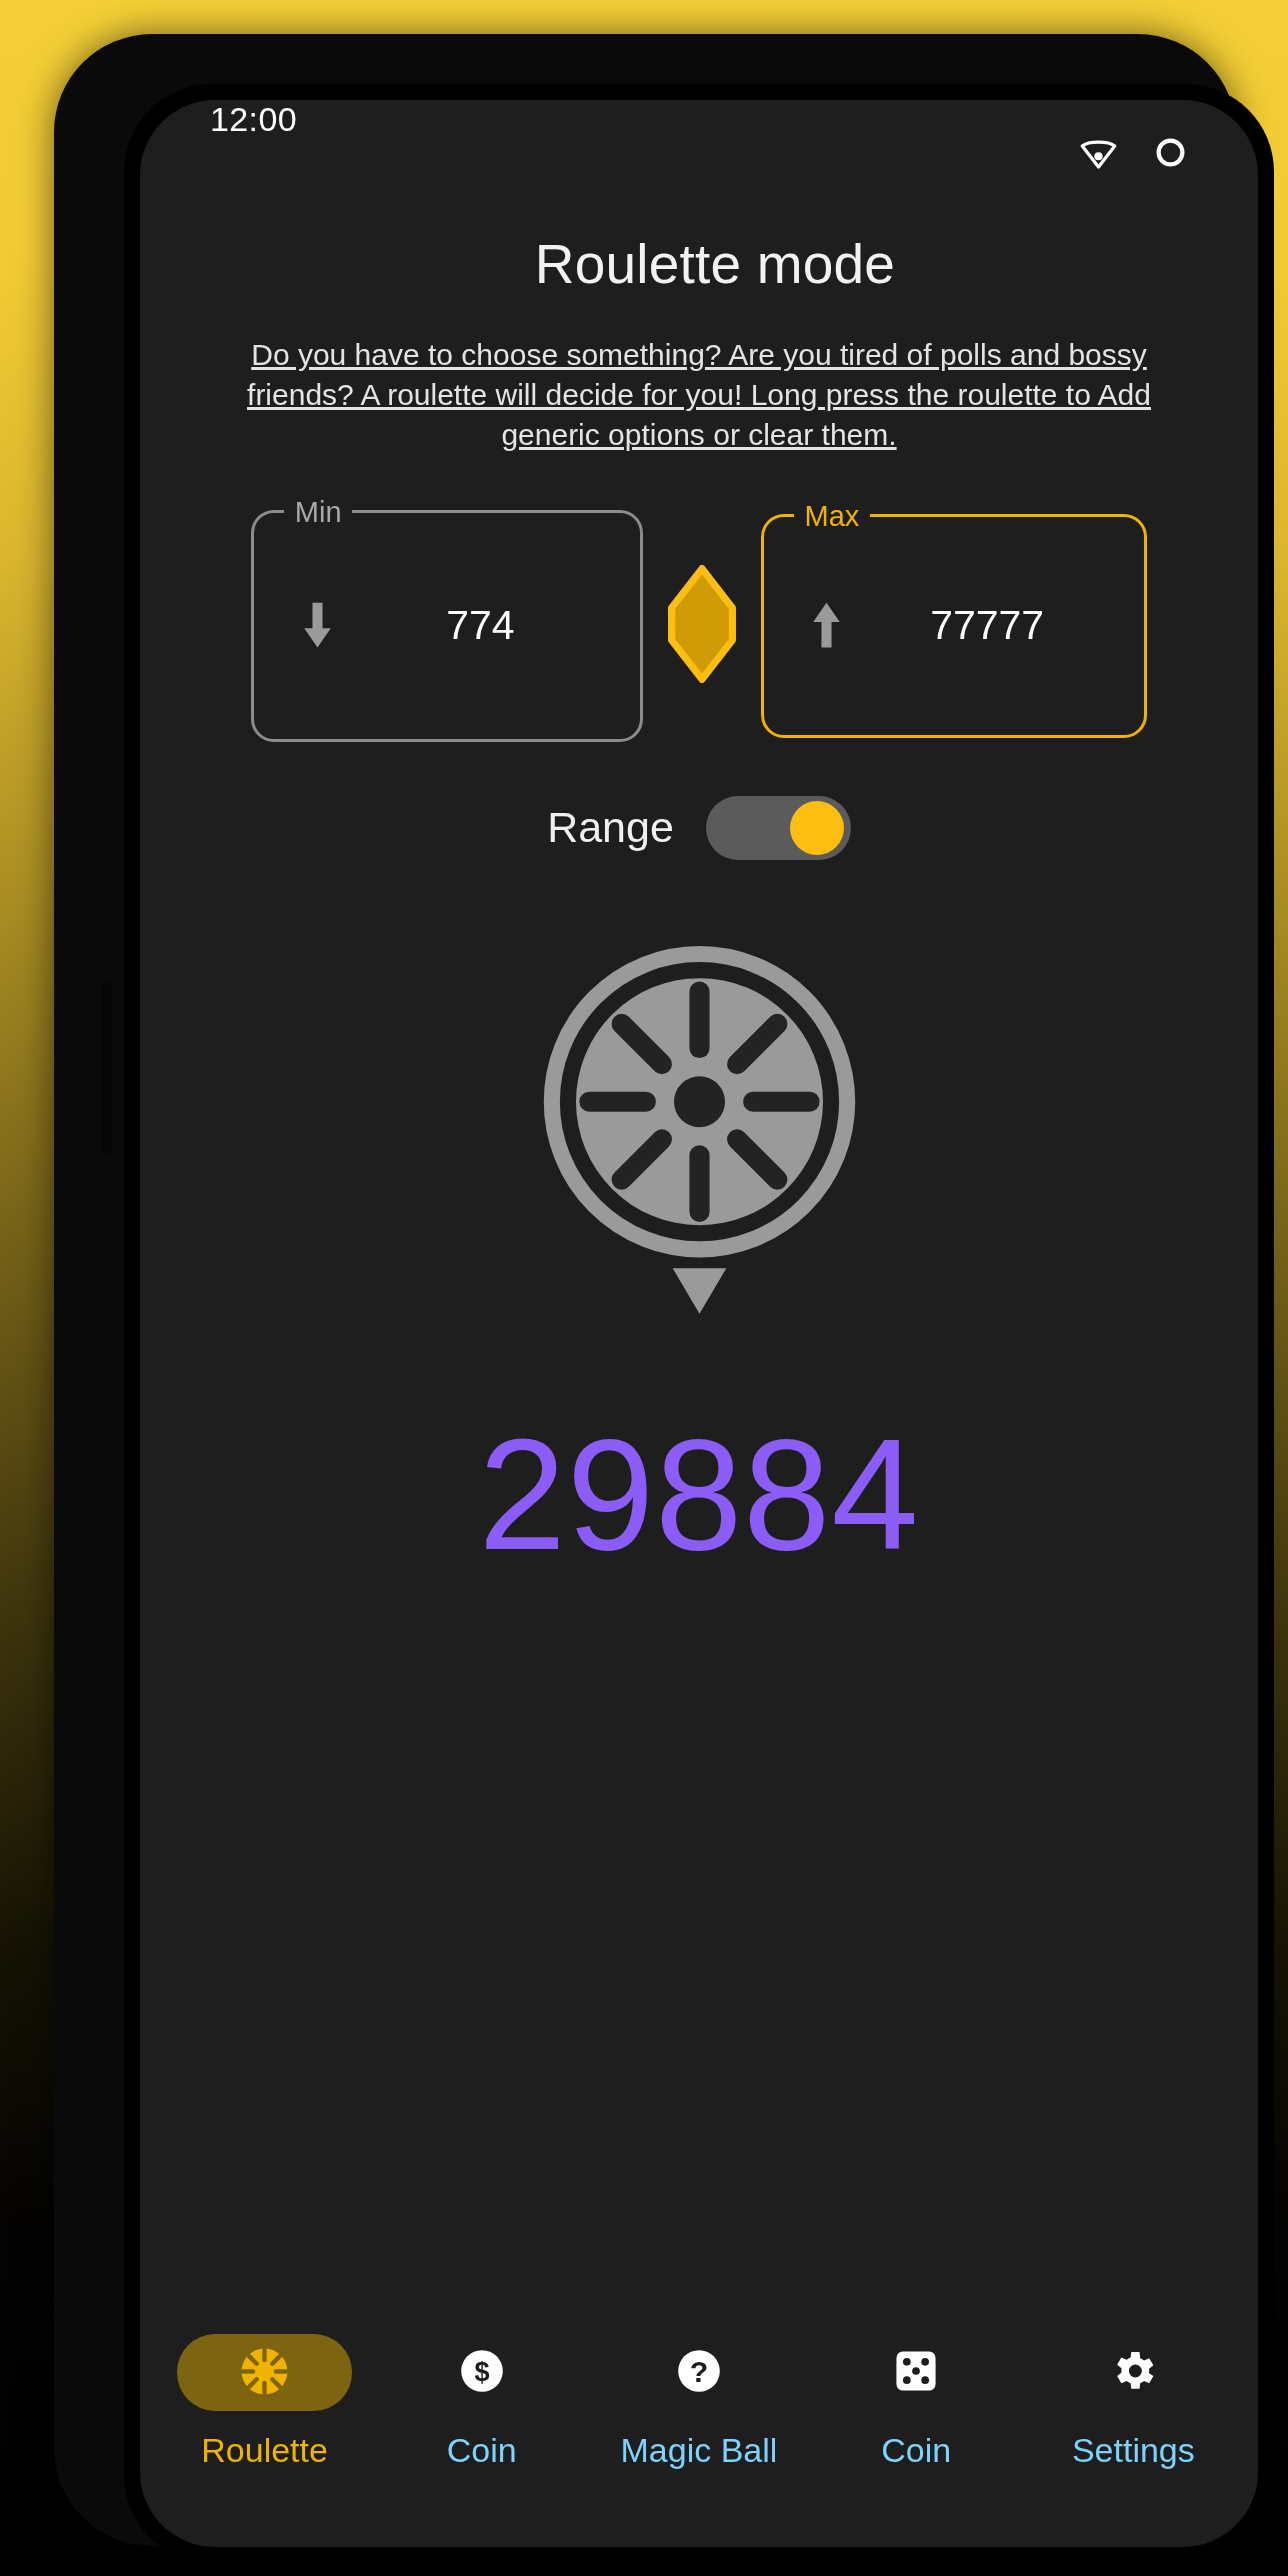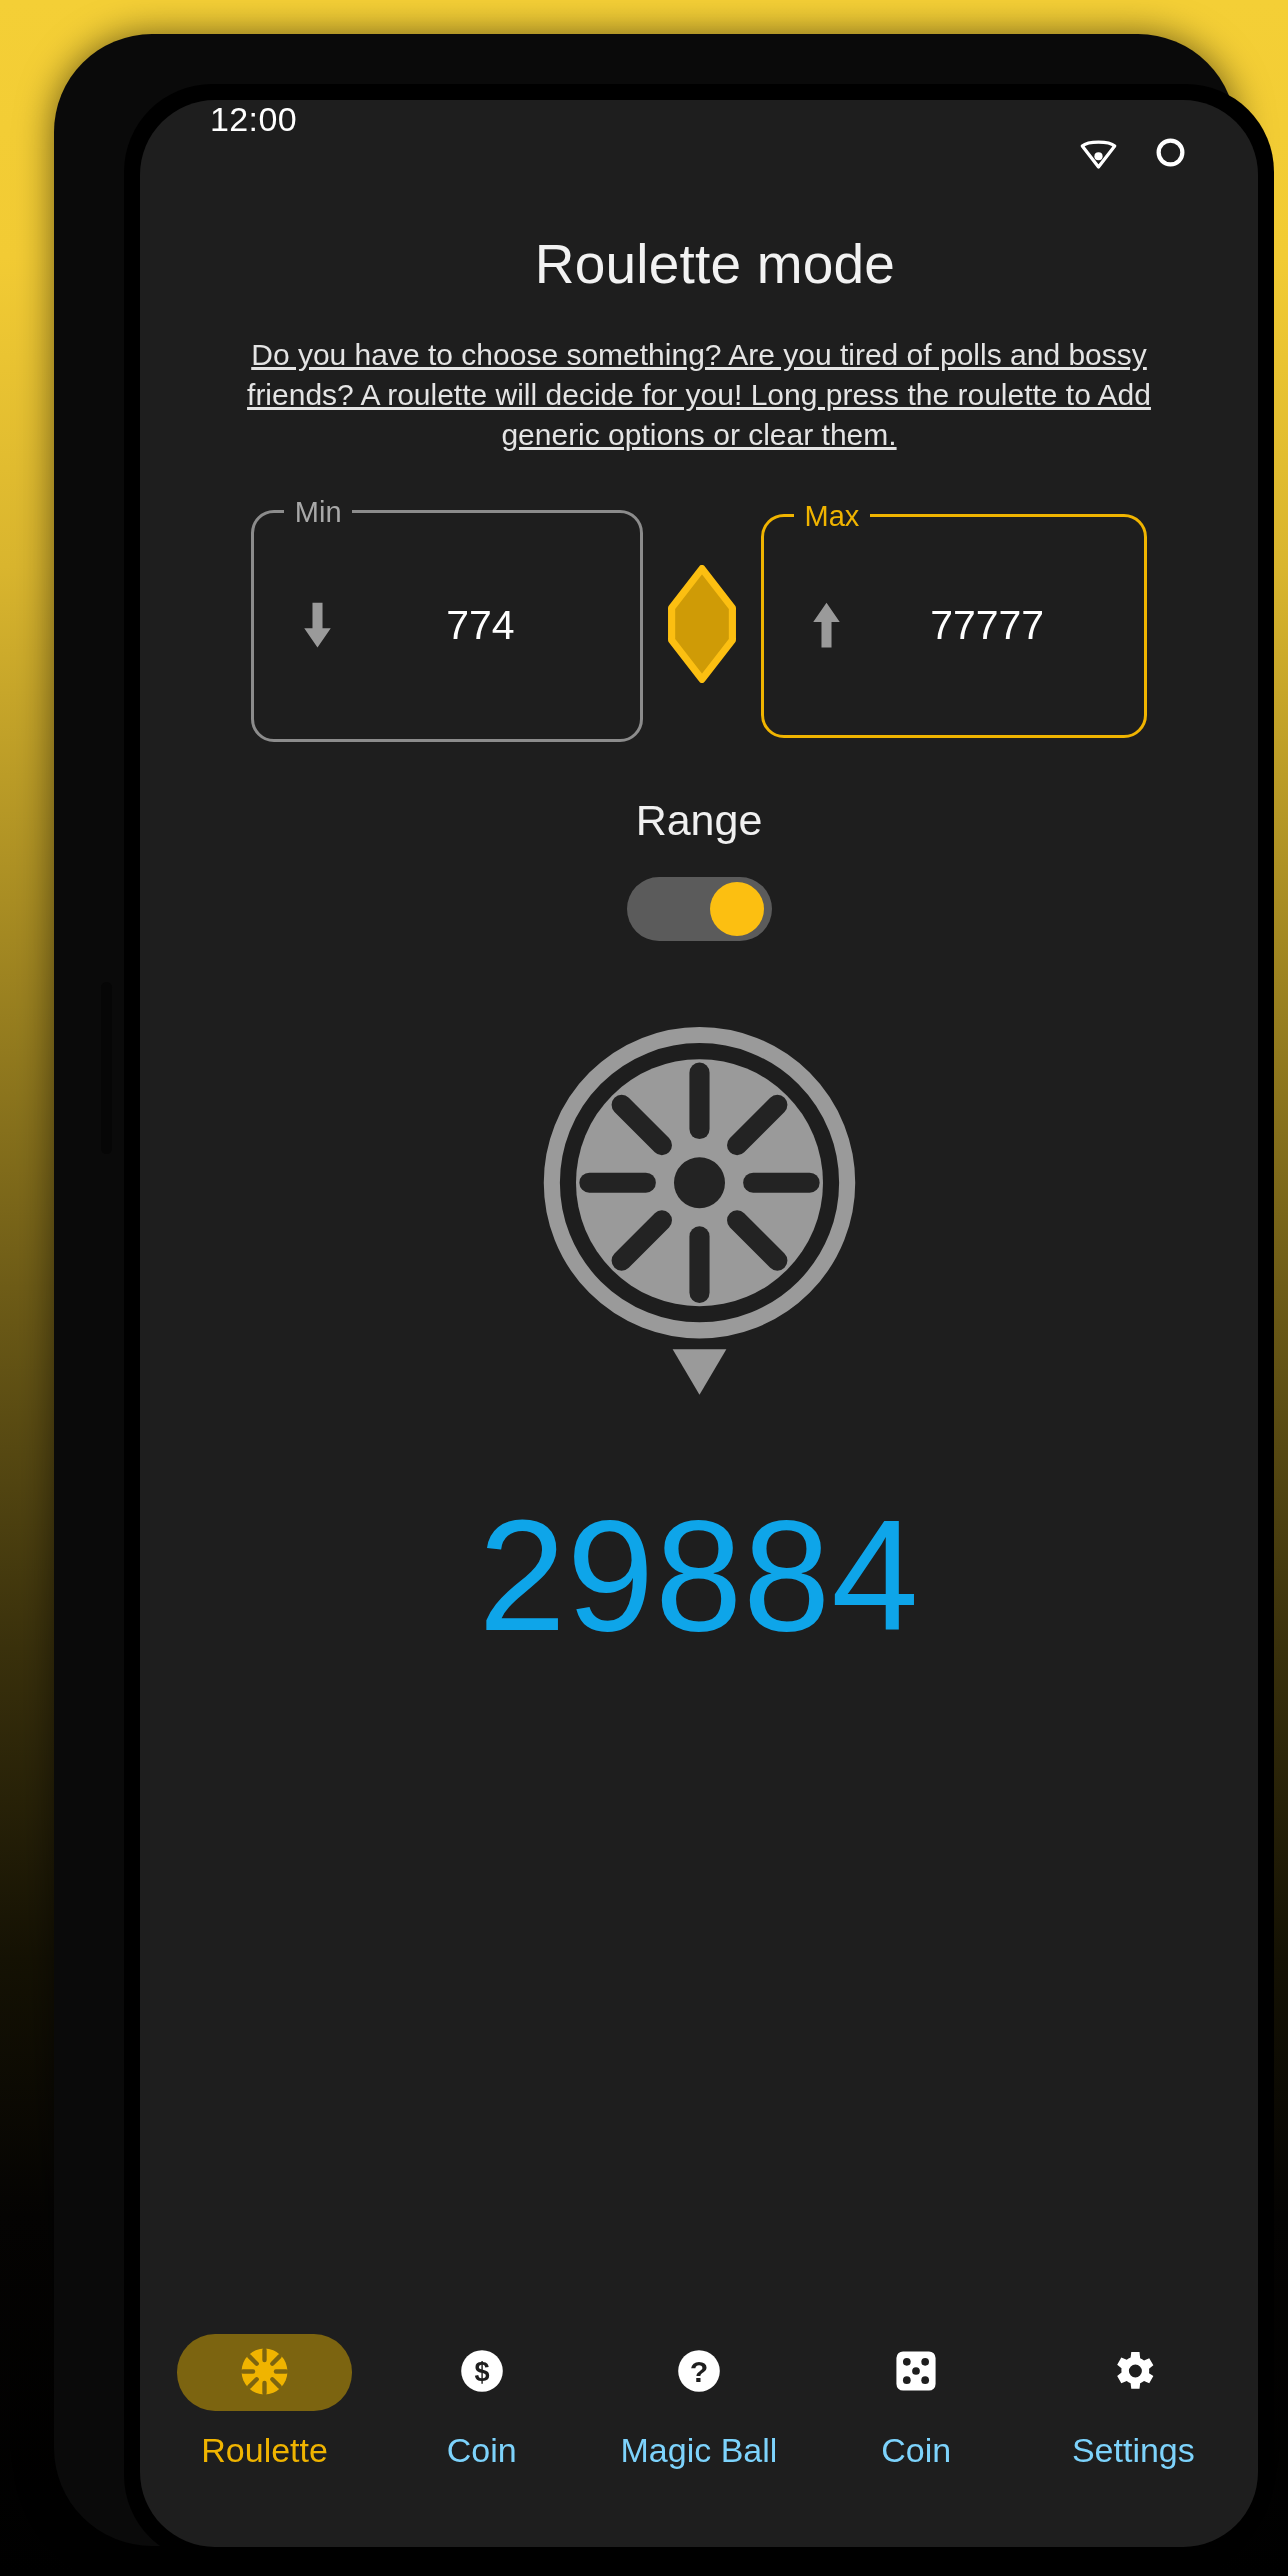--- a/index.html
+++ b/index.html
@@ -168,21 +168,20 @@
     margin: 0 5.4px;
   }
 
   
   .toggle-row {
     display: flex;
     align-items: center;
     justify-content: center;
     gap: 32px;
     margin-top: 54px;
-    flex-direction: column;
   }
   .toggle-label {
     color: #f0f0f0;
     font-size: 43px;
   }
   .switch {
     width: 145px;
     height: 64px;
     border-radius: 32px;
     background: #5b5b5b;
@@ -202,21 +201,21 @@
   .wheel-wrap {
     display: flex;
     flex-direction: column;
     align-items: center;
     margin-top: 86px;
   }
 
   
   .result {
     text-align: center;
-    color: #0ea5e9;
+    color: #8b5cf6;
     font-size: 157px;
     font-weight: 400;
     margin-top: 64px;
     letter-spacing: 0.9px;
   }
 
   
   .bottom-nav {
     position: absolute;
     left: 0;

